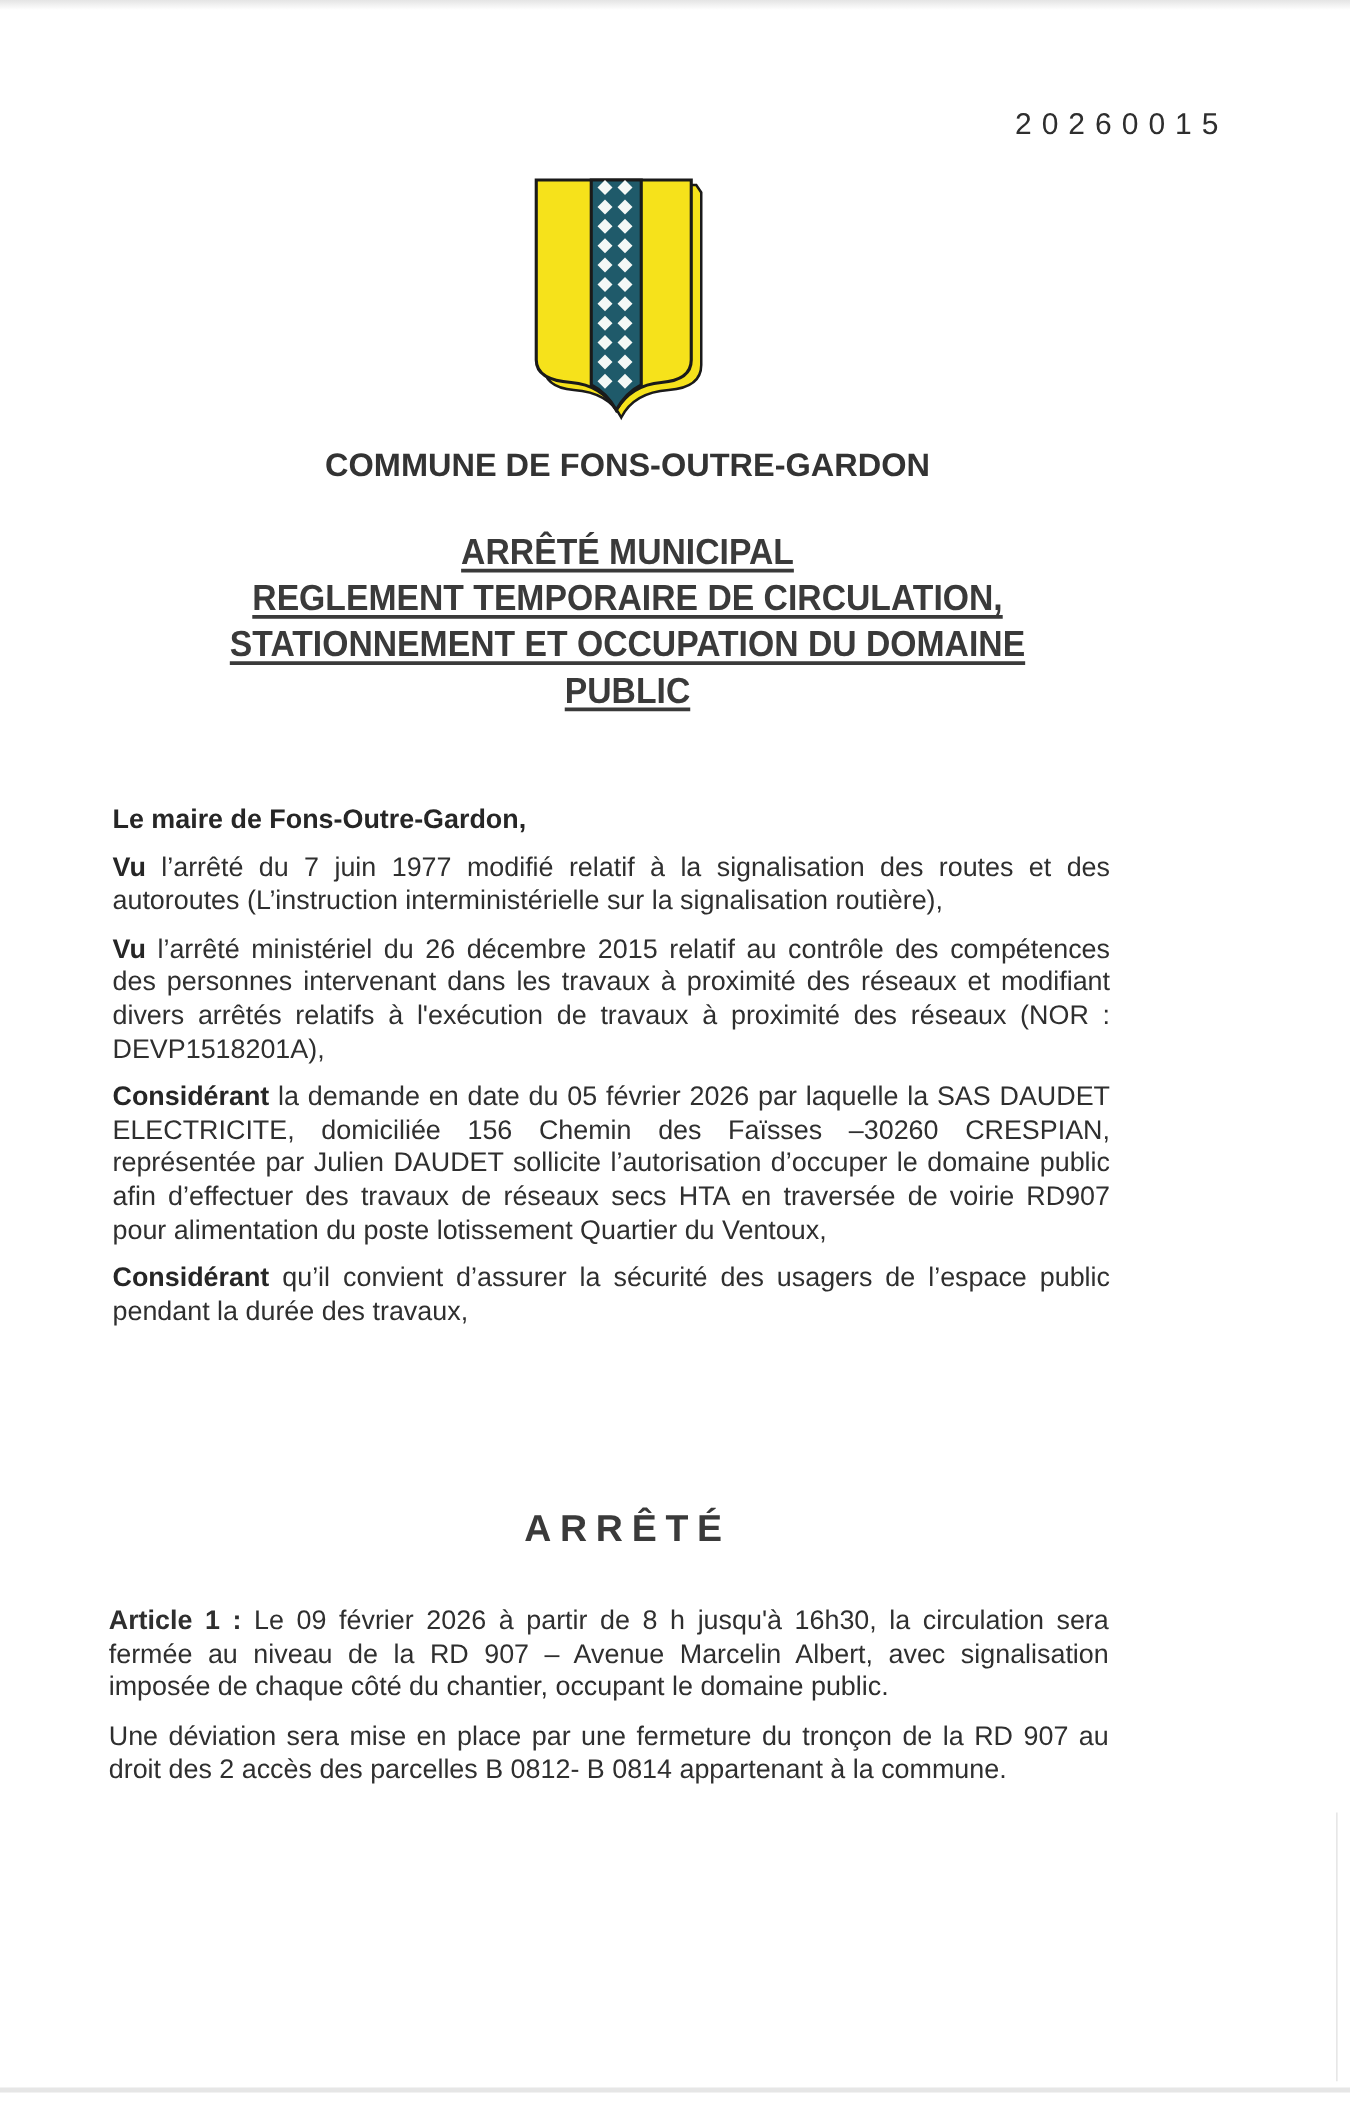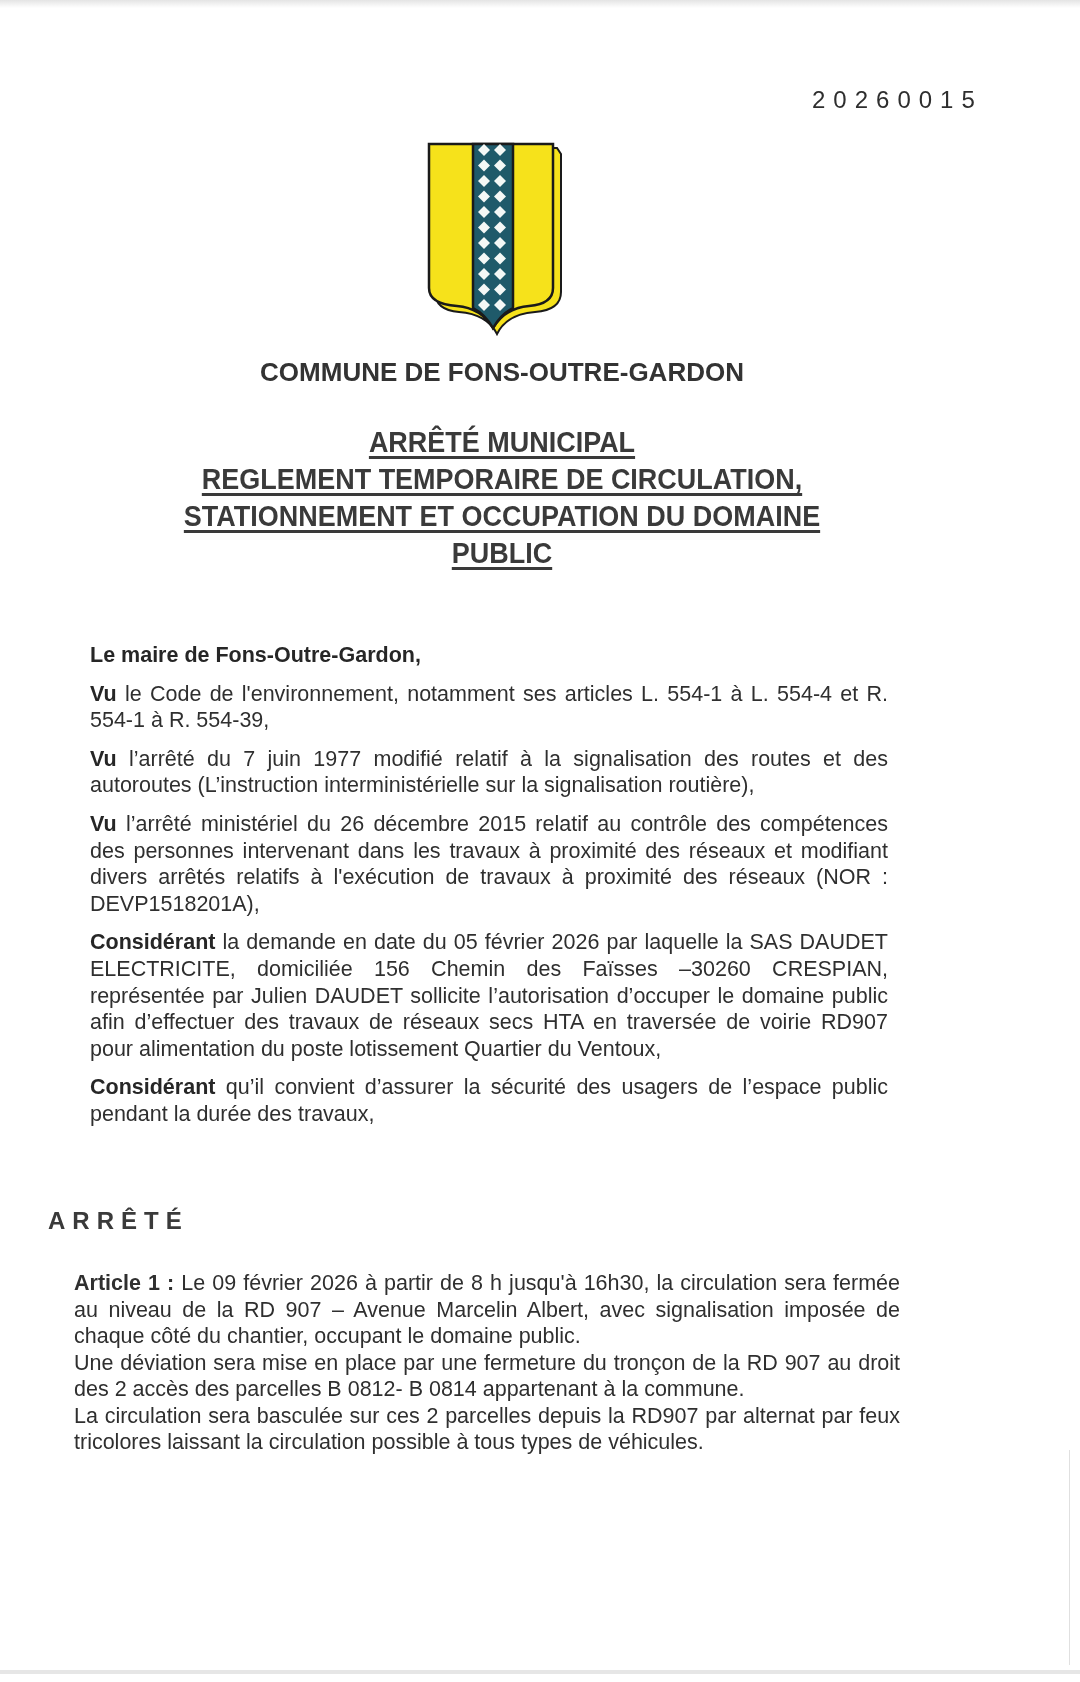--- a/index.html
+++ b/index.html
@@ -89,37 +89,37 @@
     .body-text p {
       margin: 12px;
     }
     .body-text b {
       color: #262626;
     }
     .arrete-heading {
       position: absolute;
       left: 0; width: 1004px;
       top: 1207px;
+      text-align: center;
       font-weight: bold;
-      font-size: 24px;
+      font-size: 30px;
       letter-spacing: 7px;
       color: #3a3a3a;
-      padding-left: 48px;
     }
     .article {
       position: absolute;
       left: 74px;
       top: 1270px;
       width: 826px;
       font-size: 21.5px;
       line-height: 26.5px;
       color: #2f2f2f;
       text-align: justify;
     }
-    .article p { margin: 0; }
+    .article p { margin: 13px; }
   </style>
 </head>
 <body>
 
 <div class="top-shade"></div>
 
 <div class="doc-number">20260015</div>
 
 <svg class="crest" viewBox="0 0 140 196">
 
@@ -158,29 +158,27 @@
 
 <div class="title-block">
   <div><span>ARRÊTÉ MUNICIPAL</span></div>
   <div><span>REGLEMENT TEMPORAIRE DE CIRCULATION,</span></div>
   <div><span>STATIONNEMENT ET OCCUPATION DU DOMAINE</span></div>
   <div><span>PUBLIC</span></div>
 </div>
 
 <div class="body-text">
   <p><b>Le maire de Fons-Outre-Gardon,</b></p>
-  <p><b>Vu</b><span> le Code de l'environnement, notamment ses articles L. 554-1 à L. 554-4 et R. 554-1 à R. 554-39,</span></p>
   <p><b>Vu</b><span> l’arrêté du 7 juin 1977 modifié relatif à la signalisation des routes et des autoroutes (L’instruction interministérielle sur la signalisation routière),</span></p>
   <p><b>Vu</b><span> l’arrêté ministériel du 26 décembre 2015 relatif au contrôle des compétences des personnes intervenant dans les travaux à proximité des réseaux et modifiant divers arrêtés relatifs à l'exécution de travaux à proximité des réseaux (NOR : DEVP1518201A),</span></p>
   <p><b>Considérant</b><span> la demande en date du 05 février 2026 par laquelle la SAS DAUDET ELECTRICITE, domiciliée 156 Chemin des Faïsses –30260 CRESPIAN, représentée par Julien DAUDET sollicite l’autorisation d’occuper le domaine public afin d’effectuer des travaux de réseaux secs HTA en traversée de voirie RD907 pour alimentation du poste lotissement Quartier du Ventoux,</span></p>
   <p><b>Considérant</b><span> qu’il convient d’assurer la sécurité des usagers de l’espace public pendant la durée des travaux,</span></p>
 </div>
 
 <div class="arrete-heading">ARRÊTÉ</div>
 
 <div class="article">
   <p><b>Article 1 :</b><span> Le 09 février 2026 à partir de 8 h jusqu'à 16h30, la circulation sera fermée au niveau de la RD 907 – Avenue Marcelin Albert, avec signalisation imposée de chaque côté du chantier, occupant le domaine public.</span></p>
   <p>Une déviation sera mise en place par une fermeture du tronçon de la RD 907 au droit des 2 accès des parcelles B 0812- B 0814 appartenant à la commune.</p>
-  <p>La circulation sera basculée sur ces 2 parcelles depuis la RD907 par alternat par feux tricolores laissant la circulation possible à tous types de véhicules.</p>
 </div>
 
 <div class="right-edge"></div>
 <div class="bottom-shade"></div>
 
 </body></html>

